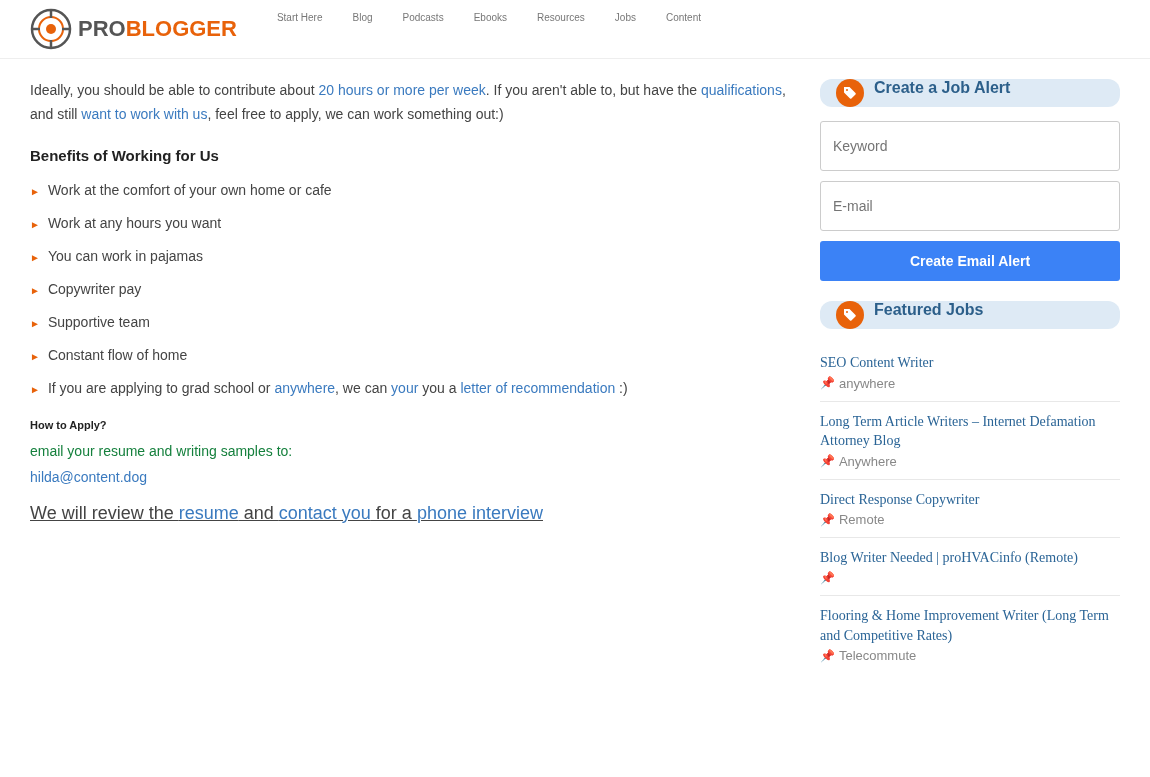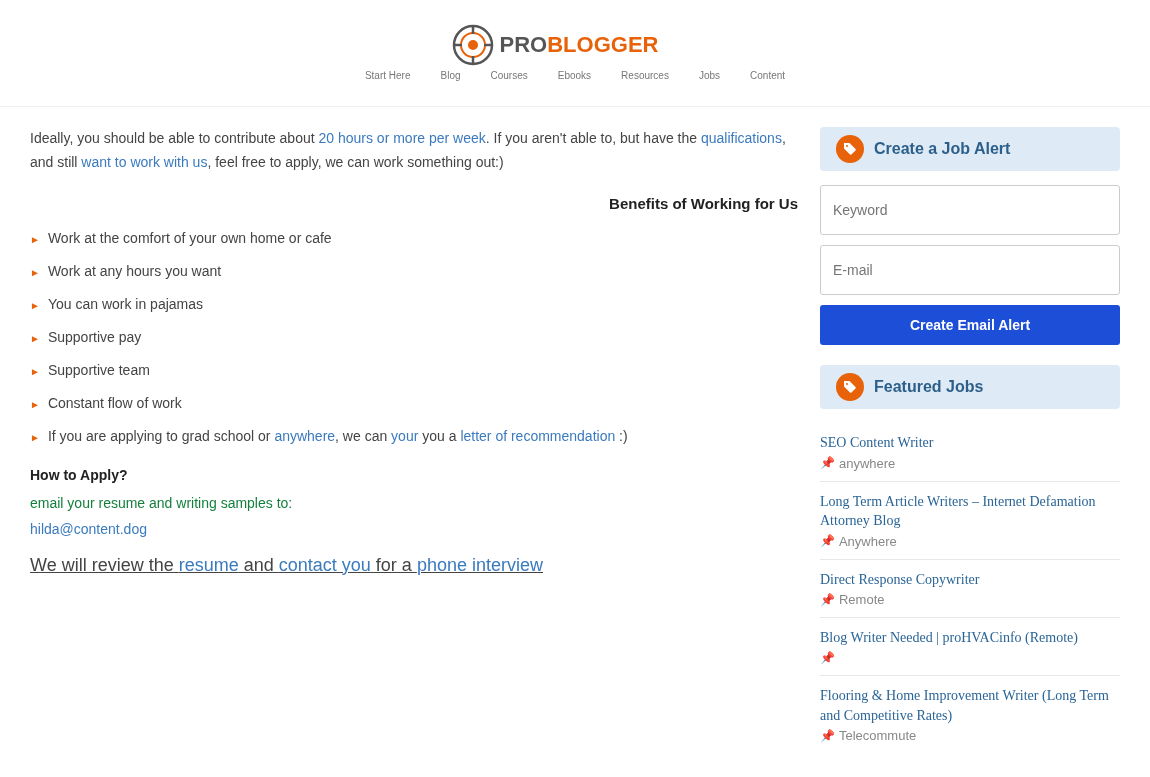--- a/index.html
+++ b/index.html
@@ -1,25 +1,23 @@
 <!DOCTYPE html>
 <html><head>
   <meta charset="utf-8">
   <style>
     * { margin: 0; padding: 0; box-sizing: border-box; }
     body { font-family: Arial, sans-serif; font-size: 14px; color: #333; background: #fff; }
 
     
     .navbar {
       display: flex;
-      align-items: center;
-      padding: 24px 30px;
+      padding: 8px 30px;
       border-bottom: 1px solid #eee;
       background: #fff;
-      flex-direction: column;
     }
     .logo {
       display: flex;
       align-items: center;
       margin-right: 40px;
       text-decoration: none;
     }
     .logo-icon {
       width: 42px;
       height: 42px;
@@ -66,21 +64,20 @@
       line-height: 1.7;
       margin-bottom: 20px;
     }
     .intro-text a { color: #3a7abf; text-decoration: none; }
 
     .section-heading {
       font-size: 15px;
       font-weight: bold;
       color: #222;
       margin-bottom: 16px;
-      text-align: right;
     }
 
     .bullet-list {
       list-style: none;
       margin-bottom: 20px;
     }
     .bullet-list li {
       display: flex;
       align-items: flex-start;
       margin-bottom: 12px;
@@ -91,21 +88,21 @@
     .bullet-list li .arrow {
       color: #e8620a;
       font-size: 10px;
       margin-right: 8px;
       margin-top: 4px;
       flex-shrink: 0;
     }
     .bullet-list li a { color: #3a7abf; text-decoration: none; }
 
     .how-to-apply {
-      font-size: 14px;
+      font-size: 11px;
       font-weight: bold;
       color: #222;
       margin-top: 12px;
       margin-bottom: 12px;
     }
     .apply-text {
       font-size: 14px;
       color: #15803d;
       margin-bottom: 10px;
     }
@@ -120,25 +117,25 @@
       font-size: 18px;
       color: #444;
       line-height: 1.6;
       text-decoration: underline;
     }
     .apply-footer a { color: #3a7abf; text-decoration: none; }
 
     
     .sidebar-box {
       background: #deeaf5;
-      border-radius: 4px;
-      padding: 8px 16px;
+      border-radius: 12px;
+      padding: 0 16px;
       margin-bottom: 14px;
       display: flex;
-      align-items: center;
+      align-items: flex-start;
       gap: 10px;
     }
     .sidebar-box-icon {
       background: #e8620a;
       border-radius: 50%;
       width: 28px;
       height: 28px;
       display: flex;
       align-items: center;
       justify-content: center;
@@ -157,21 +154,21 @@
       border: 1px solid #ccc;
       border-radius: 3px;
       font-size: 14px;
       color: #888;
       margin-bottom: 10px;
       outline: none;
     }
 
     .create-alert-btn {
       width: 100%;
-      background: #1d4ed8;
+      background: #3b82f6;
       color: #fff;
       border: none;
       border-radius: 3px;
       padding: 12px;
       font-size: 14px;
       font-weight: bold;
       cursor: pointer;
       margin-bottom: 20px;
     }
 
@@ -215,21 +212,21 @@
       <line x1="21" y1="2" x2="21" y2="10" stroke="#555" stroke-width="2.5"></line>
       <line x1="21" y1="32" x2="21" y2="40" stroke="#555" stroke-width="2.5"></line>
     </svg>
     <span class="logo-text">
       <span class="pro">PRO</span><span class="blogger">BLOGGER</span>
     </span>
   </a>
   <ul class="nav-links">
     <li><a href="#">Start Here</a></li>
     <li><a href="#">Blog</a></li>
-    <li><a href="#">Courses</a></li>
+    <li><a href="#">Podcasts</a></li>
     <li><a href="#">Ebooks</a></li>
     <li><a href="#">Resources</a></li>
     <li><a href="#">Jobs</a></li>
     <li><a href="#">Content</a></li>
   </ul>
 </nav>
 
 <div class="page-layout">
 
   <div class="main-content">
@@ -248,29 +245,29 @@
       <li>
         <span class="arrow">►</span>
         <span>Work at any hours you want</span>
       </li>
       <li>
         <span class="arrow">►</span>
         <span>You can work in pajamas</span>
       </li>
       <li>
         <span class="arrow">►</span>
-        <span>Supportive pay</span>
+        <span>Copywriter pay</span>
       </li>
       <li>
         <span class="arrow">►</span>
         <span>Supportive team</span>
       </li>
       <li>
         <span class="arrow">►</span>
-        <span>Constant flow of work</span>
+        <span>Constant flow of home</span>
       </li>
       <li>
         <span class="arrow">►</span>
         <span>If you are applying to grad school or <a href="#">anywhere</a>, we can <a href="#">your</a> you a <a href="#">letter of recommendation</a> :)</span>
       </li>
     </ul>
 
     <p class="how-to-apply">How to Apply?</p>
 
     <p class="apply-text">email your resume and writing samples to:</p>

